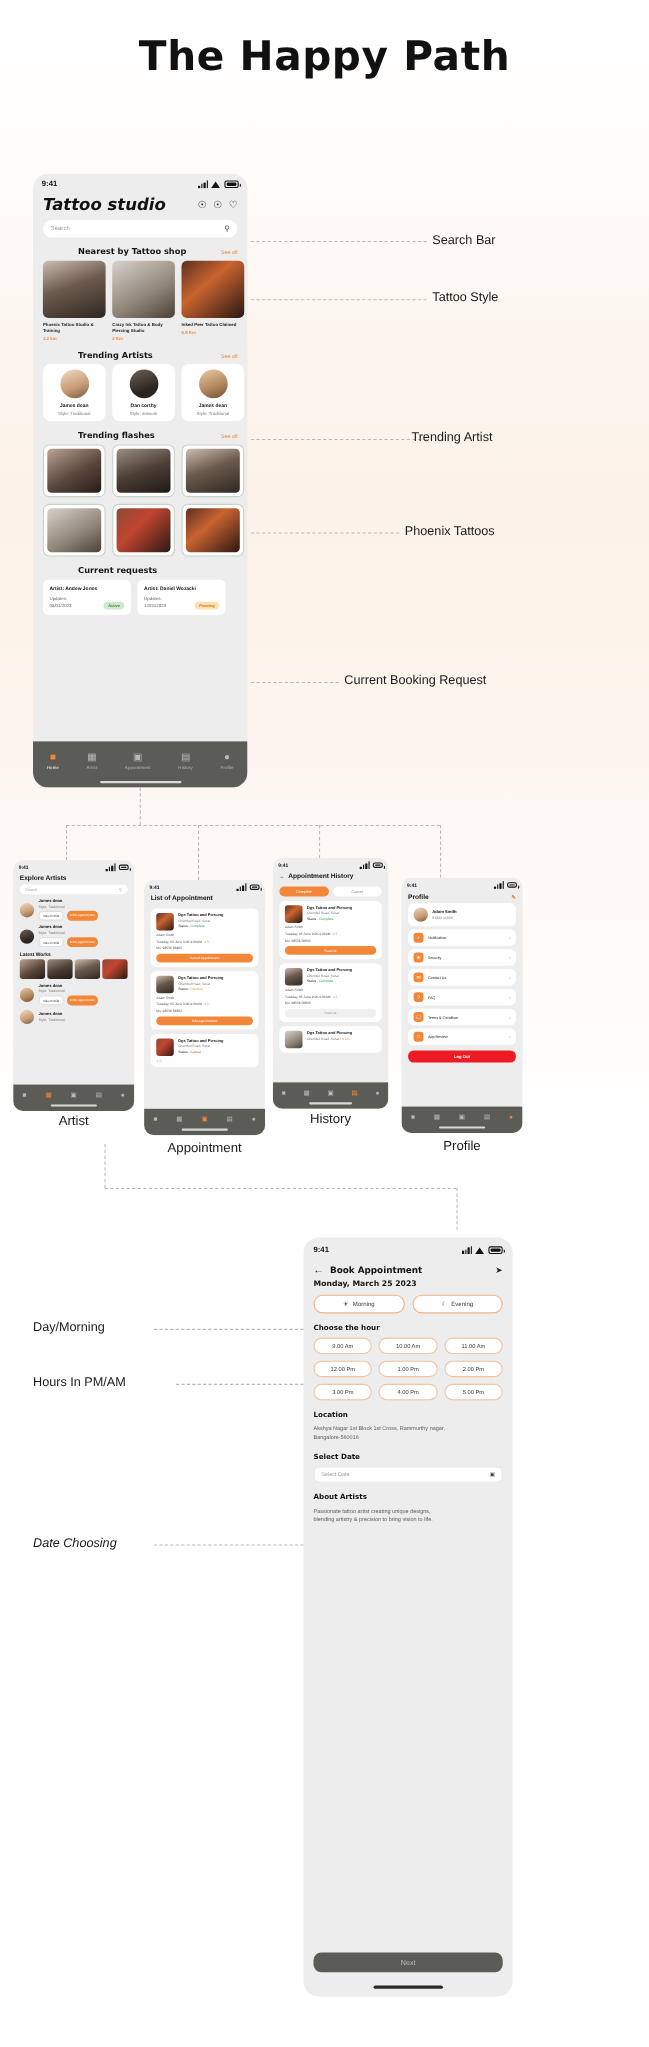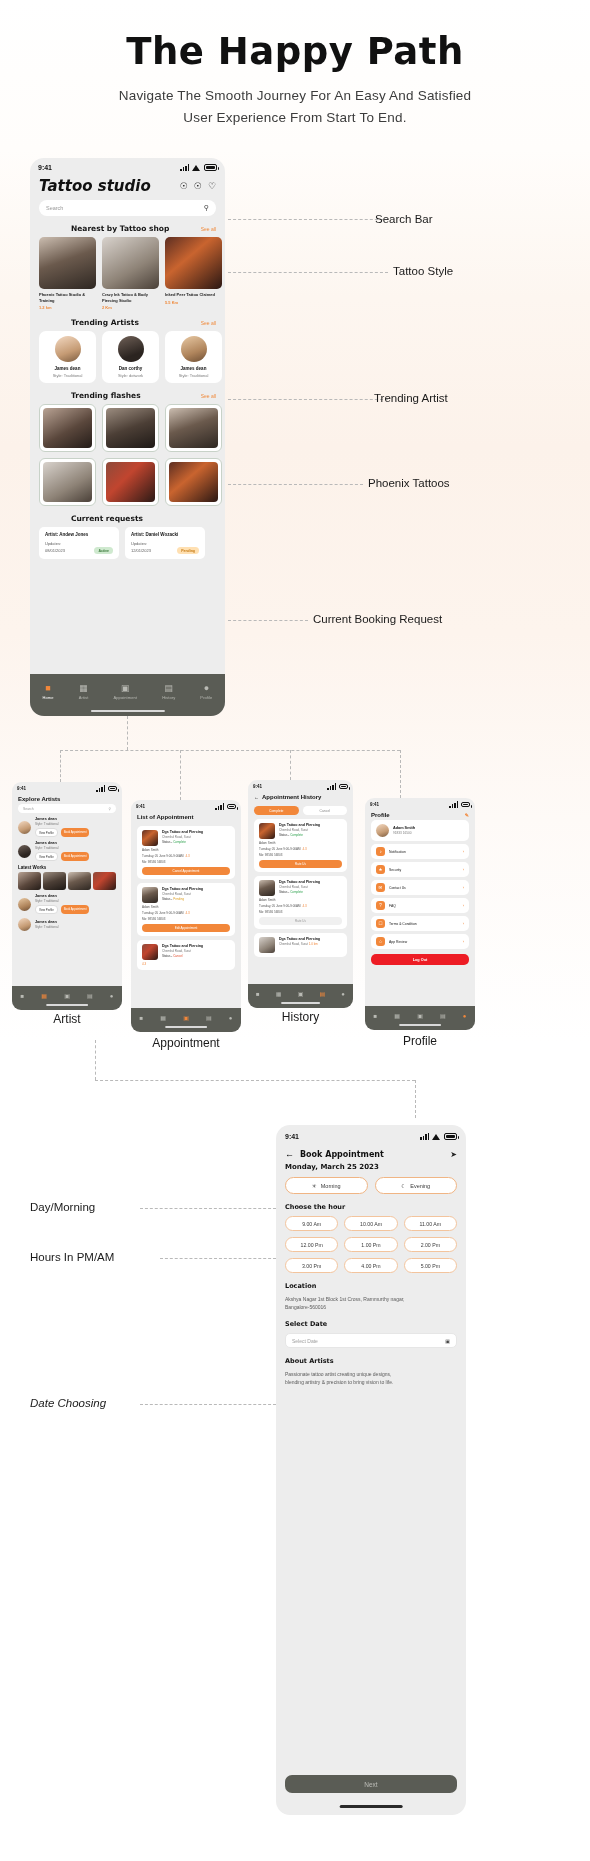--- a/index.html
+++ b/index.html
@@ -142,24 +142,20 @@
   .avB{background:linear-gradient(160deg,#6f6057,#2b2420 70%);}
   .avC{background:linear-gradient(160deg,#e8c9a4,#b0855c 60%,#6d4e34);}
 </style>
 </head>
 <body>
 
 <div class="page-bg"></div>
 
 <div class="hero">
   <h1>The Happy Path</h1>
-  <p>
-    <span>Navigate The Smooth Journey For An Easy And Satisfied</span><br>
-    <span>User Experience From Start To End.</span>
-  </p>
 </div>
 
 <div class="phone" id="phone-home">
   <div class="statusbar">
     <span class="sb-time">9:41</span>
     <span class="sb-icons">
       <span class="bars">
           <i></i>
           <i></i>
           <i></i>
@@ -298,21 +294,21 @@
       </div>
     <div class="nav-i">
         <span class="gl">●</span>
         <span class="lb">Profile</span>
       </div>
     <div class="homebar"></div>
   </div>
 </div>
 
 <div class="dash-h" style="left:228px; top:219px; width:160px;"></div>
-<div class="callout" style="left:375px; top:213px;">Search Bar</div>
+<div class="callout" style="left:393px; top:213px;">Search Bar</div>
 
 <div class="dash-h" style="left:228px; top:272px; width:160px;"></div>
 <div class="callout" style="left:393px; top:265px;">Tattoo Style</div>
 
 <div class="dash-h" style="left:228px; top:399px; width:160px;"></div>
 <div class="callout" style="left:374px; top:392px;">Trending Artist</div>
 
 <div class="dash-h" style="left:228px; top:484px; width:135px;"></div>
 <div class="callout" style="left:368px; top:477px;">Phoenix Tattoos</div>
 

